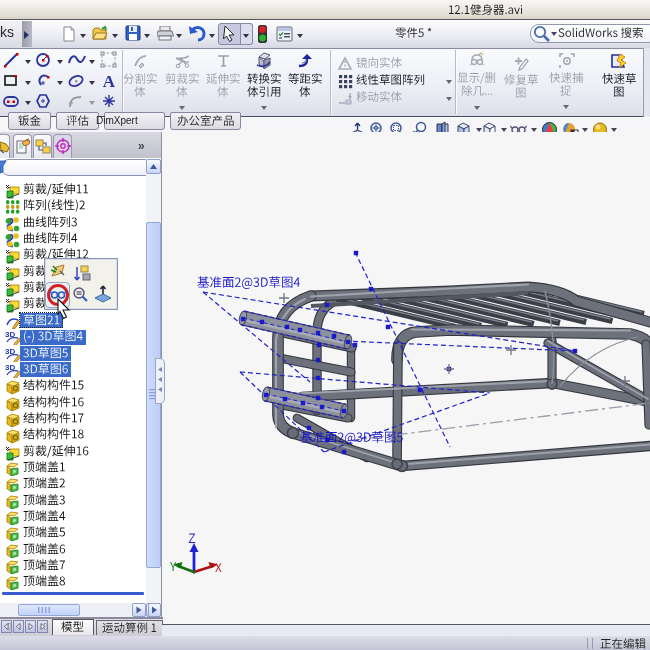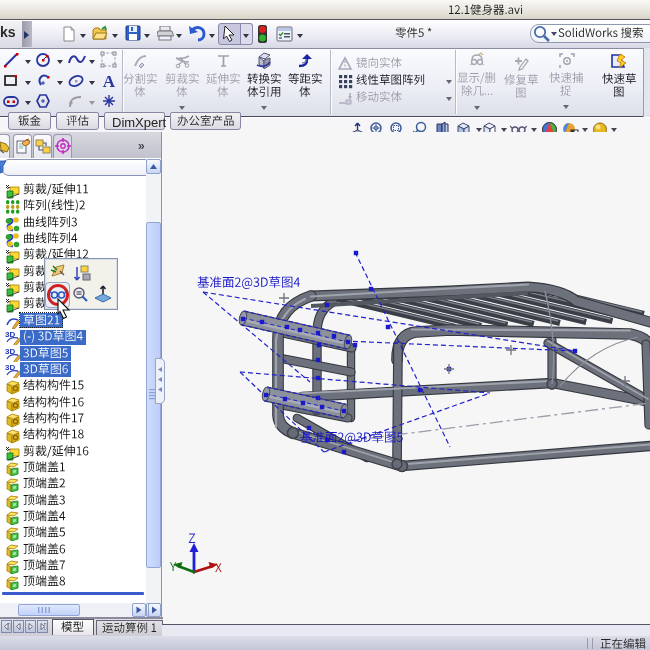--- a/index.html
+++ b/index.html
@@ -3,21 +3,21 @@
 *{margin:0;padding:0;box-sizing:border-box}
 body{width:650px;height:650px;overflow:hidden;font-family:"Liberation Sans",sans-serif;position:relative;background:#fff}
 .abs{position:absolute}
 </style></head><body>
 <div class="abs" style="left:0;top:0;width:650px;height:20px;background:linear-gradient(#f9f8f6,#e4e1d8 70%,#d8d4c8);border-bottom:1px solid #56565e"></div>
 <svg style="position:absolute;left:448px;top:4px;" width="75" height="13">
     <path d="M1.0 9.9H5.6V9.1H3.8V1.5H3.1C2.7 1.7 2.2 1.9 1.4 2.0V2.7H2.9V9.1H1.0Z M6.8 9.9H12.1V9.1H9.6C9.2 9.1 8.7 9.1 8.2 9.2C10.3 7.2 11.6 5.5 11.6 3.8C11.6 2.3 10.7 1.3 9.2 1.3C8.2 1.3 7.5 1.8 6.8 2.6L7.3 3.1C7.8 2.5 8.4 2.1 9.1 2.1C10.2 2.1 10.7 2.8 10.7 3.8C10.7 5.3 9.5 7.0 6.8 9.3Z M14.2 10.0C14.6 10.0 14.9 9.7 14.9 9.3C14.9 8.8 14.6 8.5 14.2 8.5C13.8 8.5 13.5 8.8 13.5 9.3C13.5 9.7 13.8 10.0 14.2 10.0Z M16.8 9.9H21.3V9.1H19.6V1.5H18.8C18.4 1.7 17.9 1.9 17.1 2.0V2.7H18.6V9.1H16.8Z M24.5 0.3C24.1 2.0 23.3 3.7 22.4 4.8C22.6 5.0 22.8 5.4 22.9 5.6C23.2 5.1 23.5 4.7 23.8 4.2V10.8H24.4V2.7C24.8 2.0 25.0 1.2 25.3 0.4ZM28.2 1.2V1.8H29.7V2.8H27.6V3.4H29.7V4.4H28.2V5.0H29.7V5.9H28.0V6.5H29.7V7.5H27.7V8.1H29.7V9.6H30.3V8.1H32.8V7.5H30.3V6.5H32.4V5.9H30.3V5.0H32.2V3.4H33.1V2.8H32.2V1.2H30.3V0.3H29.7V1.2ZM30.3 3.4H31.6V4.4H30.3ZM30.3 2.8V1.8H31.6V2.8ZM25.3 5.4C25.3 5.3 25.5 5.2 25.6 5.1H27.0C26.8 6.2 26.6 7.1 26.3 7.9C26.0 7.4 25.8 6.9 25.6 6.2L25.0 6.4C25.3 7.3 25.6 8.0 26.0 8.6C25.7 9.3 25.2 9.9 24.6 10.3C24.8 10.4 25.0 10.6 25.1 10.8C25.7 10.4 26.1 9.9 26.5 9.2C27.7 10.4 29.3 10.6 31.0 10.6H32.8C32.9 10.5 33.0 10.1 33.1 10.0C32.6 10.0 31.4 10.0 31.1 10.0C29.4 10.0 27.9 9.7 26.8 8.5C27.2 7.5 27.5 6.2 27.7 4.6L27.3 4.5L27.2 4.5H26.2C26.8 3.6 27.3 2.4 27.8 1.3L27.3 1.0L27.1 1.1H25.3V1.8H26.8C26.4 2.8 25.9 3.8 25.7 4.1C25.5 4.4 25.2 4.7 25.0 4.8C25.1 4.9 25.3 5.2 25.3 5.4Z M41.7 3.7V4.9H36.7V3.7ZM41.7 3.1H36.7V2.1H41.7ZM41.7 5.5V6.5L41.5 6.7H36.7V5.5ZM34.4 6.7V7.3H40.6C38.7 8.7 36.5 9.6 34.0 10.2C34.2 10.4 34.4 10.7 34.5 10.9C37.1 10.1 39.6 9.0 41.7 7.4V9.6C41.7 9.9 41.6 9.9 41.3 10.0C41.1 10.0 40.2 10.0 39.3 9.9C39.4 10.2 39.5 10.5 39.5 10.7C40.7 10.7 41.5 10.7 41.9 10.6C42.3 10.5 42.4 10.2 42.4 9.6V6.8C43.1 6.2 43.8 5.5 44.3 4.7L43.6 4.3C43.3 4.9 42.9 5.3 42.4 5.8V1.4H39.2C39.4 1.1 39.5 0.7 39.7 0.4L38.8 0.2C38.7 0.6 38.5 1.0 38.4 1.4H36.0V6.7Z M47.2 1.4H49.3V3.2H47.2ZM46.5 0.8V3.9H50.0V0.8ZM52.1 1.4H54.3V3.2H52.1ZM51.4 0.8V3.9H55.1V0.8ZM52.1 4.3C52.6 4.5 53.2 4.8 53.6 5.1H50.2C50.5 4.7 50.7 4.3 50.9 3.9L50.1 3.8C49.9 4.2 49.6 4.6 49.2 5.1H45.6V5.8H48.6C47.8 6.5 46.7 7.2 45.4 7.6C45.6 7.8 45.8 8.0 45.8 8.2L46.5 7.9V10.8H47.2V10.4H49.3V10.7H50.0V7.3H47.8C48.5 6.8 49.1 6.3 49.6 5.8H51.8C52.3 6.3 52.9 6.8 53.7 7.3H51.4V10.8H52.2V10.4H54.3V10.7H55.1V7.9L55.7 8.1C55.8 7.9 56.0 7.6 56.2 7.5C54.9 7.2 53.6 6.5 52.7 5.8H55.9V5.1H53.9L54.2 4.8C53.8 4.5 53.1 4.1 52.5 3.9ZM47.2 9.8V7.9H49.3V9.8ZM52.2 9.8V7.9H54.3V9.8Z M58.1 10.0C58.5 10.0 58.8 9.7 58.8 9.3C58.8 8.8 58.5 8.5 58.1 8.5C57.7 8.5 57.4 8.8 57.4 9.3C57.4 9.7 57.7 10.0 58.1 10.0Z M62.1 10.0C62.9 10.0 63.6 9.6 64.2 9.1H64.3L64.3 9.9H65.1V6.0C65.1 4.5 64.5 3.5 63.0 3.5C62.0 3.5 61.1 4.0 60.6 4.3L61.0 5.0C61.4 4.7 62.1 4.3 62.8 4.3C63.9 4.3 64.2 5.1 64.2 6.0C61.5 6.3 60.3 6.9 60.3 8.3C60.3 9.4 61.1 10.0 62.1 10.0ZM62.4 9.3C61.7 9.3 61.2 9.0 61.2 8.2C61.2 7.4 62.0 6.9 64.2 6.6V8.4C63.5 9.0 63.0 9.3 62.4 9.3Z M68.5 9.9H69.6L71.8 3.7H70.9L69.6 7.3C69.4 7.9 69.2 8.5 69.0 9.1H69.0C68.8 8.5 68.6 7.9 68.4 7.3L67.2 3.7H66.2Z M73.0 9.9H73.9V3.7H73.0ZM73.5 2.3C73.9 2.3 74.1 2.1 74.1 1.7C74.1 1.3 73.9 1.1 73.5 1.1C73.1 1.1 72.8 1.3 72.8 1.7C72.8 2.1 73.1 2.3 73.5 2.3Z" fill="#1c1c1c"></path>
   </svg>
 <div class="abs" style="left:0;top:21px;width:650px;height:27px;background:linear-gradient(#fdfdfe,#ecedf4 55%,#d7d8e5)"></div>
 <div class="abs" style="left:0;top:21px;width:22px;height:27px;background:linear-gradient(#f2f2f5,#d9dae4)"></div>
-<div class="abs" style="left:0;top:24px;font-size:14px;color:#2a2a2a;font-weight:bold;letter-spacing:0">ks</div>
+<div class="abs" style="left:0;top:24px;font-size:14px;color:#2a2a2a;font-weight:normal;letter-spacing:0">ks</div>
 <div class="abs" style="left:22px;top:21px;width:10px;height:26px;background:linear-gradient(90deg,#9a9aa8,#b8b8c6)"></div>
 <div class="abs" style="left:24px;top:31px;width:0;height:0;border-left:5px solid #223,;border-left:5px solid #223366;border-top:4px solid transparent;border-bottom:4px solid transparent"></div>
 <svg class="abs" style="left:61px;top:26px" width="16" height="16">
     <path d="M3 1h7l3 3v11H3z" fill="#fff" stroke="#888" stroke-width="1"></path>
     <path d="M10 1l3 3h-3z" fill="#dde" stroke="#888" stroke-width=".8"></path>
   </svg>
 <div class="abs" style="left:80px;top:34px;width:0;height:0;border-top:4px solid #333344;border-left:3.5px solid transparent;border-right:3.5px solid transparent"></div>
 <svg class="abs" style="left:92px;top:25px" width="17" height="17">
     <path d="M1 14V5l2-2h4l1.5 2H14v9z" fill="#f4c84a" stroke="#a07818" stroke-width="1"></path>
     <path d="M1 14l3-6h11l-3 6z" fill="#ffe08a" stroke="#a07818" stroke-width="1"></path>
@@ -281,21 +281,21 @@
 <div class="abs" style="left:0;top:118px;width:650px;height:14px;background:#f6f6f8"></div>
 <div class="abs" style="left:8px;top:112px;width:43px;height:18px;background:linear-gradient(#f2f1f4,#dcdbe2);border:1px solid #8886a2;border-radius:2px 2px 3px 3px"></div>
 <svg style="position:absolute;left:18.0px;top:115px;" width="23" height="13">
     <path d="M9.8 4.4C9.5 5.7 9.1 6.9 8.4 7.9C7.8 6.9 7.3 5.7 7.0 4.4ZM5.3 1.0 5.3 5.2C5.3 6.9 5.2 8.9 4.2 10.4C4.3 10.5 4.6 10.7 4.8 10.8C5.9 9.3 6.1 7.1 6.1 5.2V4.4H6.4C6.7 5.9 7.2 7.3 8.0 8.5C7.3 9.2 6.5 9.8 5.7 10.2C5.9 10.3 6.1 10.6 6.2 10.8C7.0 10.4 7.8 9.8 8.4 9.1C9.0 9.8 9.7 10.3 10.5 10.7C10.6 10.5 10.9 10.2 11.1 10.1C10.2 9.7 9.5 9.2 8.9 8.5C9.7 7.3 10.3 5.7 10.6 3.7L10.2 3.6L10.1 3.6H6.1V1.7C7.7 1.5 9.5 1.3 10.8 1.0L10.3 0.3C9.1 0.6 7.1 0.9 5.3 1.0ZM2.0 0.3C1.7 1.4 1.1 2.4 0.4 3.1C0.6 3.3 0.8 3.6 0.8 3.8C1.2 3.4 1.6 2.9 1.9 2.3H4.5V1.6H2.2C2.4 1.2 2.6 0.9 2.7 0.5ZM0.7 6.0V6.7H2.3V9.0C2.3 9.5 2.0 9.8 1.7 9.9C1.9 10.1 2.1 10.4 2.2 10.6C2.3 10.4 2.6 10.2 4.6 8.7C4.6 8.6 4.5 8.3 4.4 8.1L3.0 9.0V6.7H4.5V6.0H3.0V4.3H4.1V3.6H1.2V4.3H2.3V6.0Z M13.8 7.4C14.3 8.0 14.7 8.9 14.9 9.5L15.6 9.2C15.4 8.6 14.9 7.8 14.4 7.1ZM20.0 7.1C19.7 7.8 19.1 8.7 18.7 9.3L19.3 9.5C19.7 9.0 20.3 8.1 20.7 7.4ZM17.3 0.1C16.2 1.9 14.0 3.2 11.9 4.0C12.1 4.1 12.3 4.4 12.4 4.7C13.0 4.4 13.7 4.1 14.3 3.8V4.4H16.8V6.1H12.8V6.8H16.8V9.7H12.3V10.4H22.2V9.7H17.6V6.8H21.7V6.1H17.6V4.4H20.2V3.7H14.4C15.5 3.1 16.5 2.3 17.2 1.4C18.5 2.7 20.4 4.0 22.1 4.6C22.2 4.4 22.5 4.1 22.7 4.0C20.9 3.4 18.8 2.1 17.7 0.9L18.0 0.5Z" fill="#222"></path>
   </svg>
 <div class="abs" style="left:56px;top:112px;width:43px;height:18px;background:linear-gradient(#f2f1f4,#dcdbe2);border:1px solid #8886a2;border-radius:2px 2px 3px 3px"></div>
 <svg style="position:absolute;left:66.0px;top:115px;" width="23" height="13">
     <path d="M9.5 2.2C9.3 3.1 9.0 4.4 8.7 5.2L9.3 5.4C9.6 4.6 10.0 3.4 10.3 2.4ZM4.5 2.4C4.9 3.3 5.1 4.5 5.2 5.3L5.9 5.1C5.8 4.3 5.5 3.2 5.2 2.2ZM1.2 1.1C1.8 1.7 2.5 2.4 2.9 2.9L3.4 2.4C3.0 1.9 2.3 1.2 1.7 0.7ZM4.1 0.8V1.6H7.0V5.9H3.8V6.6H7.0V10.8H7.7V6.6H11.0V5.9H7.7V1.6H10.5V0.8ZM0.5 3.9V4.6H2.2V9.0C2.2 9.5 1.8 9.8 1.6 9.9C1.8 10.0 1.9 10.4 2.0 10.5C2.2 10.3 2.4 10.1 4.3 8.7C4.3 8.5 4.1 8.2 4.1 8.0L2.9 8.9V3.9L2.2 3.9Z M14.6 0.3C14.0 2.1 12.9 3.8 11.7 4.9C11.9 5.1 12.1 5.5 12.2 5.7C12.6 5.2 13.0 4.7 13.4 4.2V10.8H14.1V3.0C14.6 2.2 15.0 1.4 15.3 0.5ZM15.2 2.8V3.5H18.4V6.0H15.9V10.8H16.7V10.3H21.0V10.7H21.8V6.0H19.2V3.5H22.5V2.8H19.2V0.3H18.4V2.8ZM16.7 9.6V6.7H21.0V9.6Z" fill="#222"></path>
   </svg>
 <div class="abs" style="left:104px;top:112px;width:61px;height:18px;background:linear-gradient(#f2f1f4,#dcdbe2);border:1px solid #8886a2;border-radius:2px 2px 3px 3px"></div>
-<div class="abs" style="left:112px;top:115px;width:61px;font-size:13px;color:#222">DimXpert</div>
+<div class="abs" style="left:96px;top:115px;width:61px;font-size:10px;color:#222">DimXpert</div>
 <div class="abs" style="left:170px;top:112px;width:71px;height:18px;background:linear-gradient(#f2f1f4,#dcdbe2);border:1px solid #8886a2;border-radius:2px 2px 3px 3px"></div>
 <svg style="position:absolute;left:176.75px;top:115px;" width="58" height="13">
     <path d="M2.2 4.2C1.8 5.2 1.3 6.5 0.6 7.3L1.3 7.7C2.0 6.9 2.5 5.5 2.9 4.5ZM9.0 4.3C9.5 5.5 10.1 7.0 10.2 8.0L11.0 7.7C10.8 6.8 10.2 5.3 9.7 4.1ZM4.6 0.3V2.2V2.4H1.0V3.2H4.5C4.4 5.4 3.8 8.2 0.5 10.2C0.7 10.4 1.0 10.6 1.1 10.8C4.6 8.6 5.2 5.6 5.3 3.2H7.8C7.6 7.6 7.4 9.2 7.1 9.6C6.9 9.8 6.8 9.8 6.6 9.8C6.3 9.8 5.5 9.8 4.8 9.7C4.9 10.0 5.0 10.3 5.0 10.6C5.7 10.6 6.5 10.6 6.9 10.6C7.3 10.5 7.6 10.4 7.8 10.1C8.3 9.6 8.5 7.8 8.6 2.8C8.6 2.7 8.6 2.4 8.6 2.4H5.4V2.2V0.3Z M15.3 0.6C14.6 2.3 13.4 4.0 12.1 5.0C12.3 5.2 12.7 5.4 12.8 5.6C14.1 4.5 15.3 2.7 16.1 0.8ZM19.1 0.5 18.3 0.8C19.2 2.6 20.7 4.5 21.9 5.6C22.1 5.4 22.4 5.1 22.6 4.9C21.4 4.0 19.9 2.1 19.1 0.5ZM13.4 10.0C13.8 9.8 14.4 9.8 20.5 9.4C20.8 9.9 21.1 10.3 21.3 10.7L22.1 10.3C21.5 9.2 20.3 7.6 19.3 6.4L18.6 6.7C19.0 7.3 19.6 8.0 20.0 8.7L14.5 9.0C15.6 7.7 16.8 5.9 17.7 4.1L16.9 3.8C16.0 5.7 14.6 7.7 14.1 8.2C13.7 8.8 13.4 9.1 13.1 9.2C13.2 9.4 13.3 9.8 13.4 10.0Z M24.7 7.4V8.1H28.3V9.8H23.7V10.5H33.9V9.8H29.1V8.1H32.8V7.4H29.1V6.2H28.3V7.4ZM25.2 6.4C25.5 6.2 26.1 6.2 31.6 5.8C31.9 6.0 32.1 6.3 32.3 6.5L32.9 6.1C32.4 5.5 31.4 4.6 30.6 4.0L30.0 4.3C30.3 4.6 30.7 4.9 31.0 5.2L26.4 5.5C27.1 5.0 27.8 4.4 28.4 3.8H32.6V3.1H25.0V3.8H27.4C26.7 4.5 26.0 5.0 25.7 5.2C25.4 5.5 25.2 5.6 25.0 5.6C25.0 5.8 25.1 6.2 25.2 6.4ZM28.0 0.4C28.2 0.6 28.4 1.0 28.5 1.3H23.8V3.3H24.6V2.0H32.9V3.3H33.7V1.3H29.4C29.2 0.9 29.0 0.5 28.8 0.1Z M37.6 2.8C38.0 3.3 38.4 4.0 38.5 4.5L39.2 4.2C39.1 3.7 38.6 3.0 38.2 2.5ZM42.5 2.6C42.2 3.2 41.8 4.0 41.5 4.6H36.0V6.1C36.0 7.4 35.8 9.1 34.9 10.3C35.1 10.4 35.4 10.7 35.6 10.9C36.6 9.5 36.8 7.5 36.8 6.2V5.3H45.2V4.6H42.3C42.6 4.1 43.0 3.4 43.3 2.9ZM39.4 0.5C39.7 0.8 40.0 1.3 40.2 1.7H35.8V2.4H44.9V1.7H41.0L41.1 1.6C40.9 1.2 40.5 0.7 40.2 0.2Z M49.4 1.5H54.1V3.8H49.4ZM48.7 0.7V4.5H54.9V0.7ZM47.0 5.8V10.8H47.7V10.2H50.3V10.7H51.0V5.8ZM47.7 9.4V6.5H50.3V9.4ZM52.3 5.8V10.8H53.1V10.2H55.8V10.7H56.6V5.8ZM53.1 9.4V6.5H55.8V9.4Z" fill="#222"></path>
   </svg>
 <svg class="abs" style="left:349px;top:121px" width="17" height="17">
     <path d="M8.5 2v9M8.5 2l-2.5 3M8.5 2l2.5 3" stroke="#223a7a" stroke-width="1.4" fill="none"></path>
     <path d="M2 12l6.5-3 6.5 3-6.5 3z" fill="#9ab8e8" stroke="#446"></path>
   </svg>
 <svg class="abs" style="left:369px;top:121px" width="17" height="17">
     <circle cx="7" cy="7" r="5" fill="none" stroke="#3a5a9a" stroke-width="1.5"></circle>

